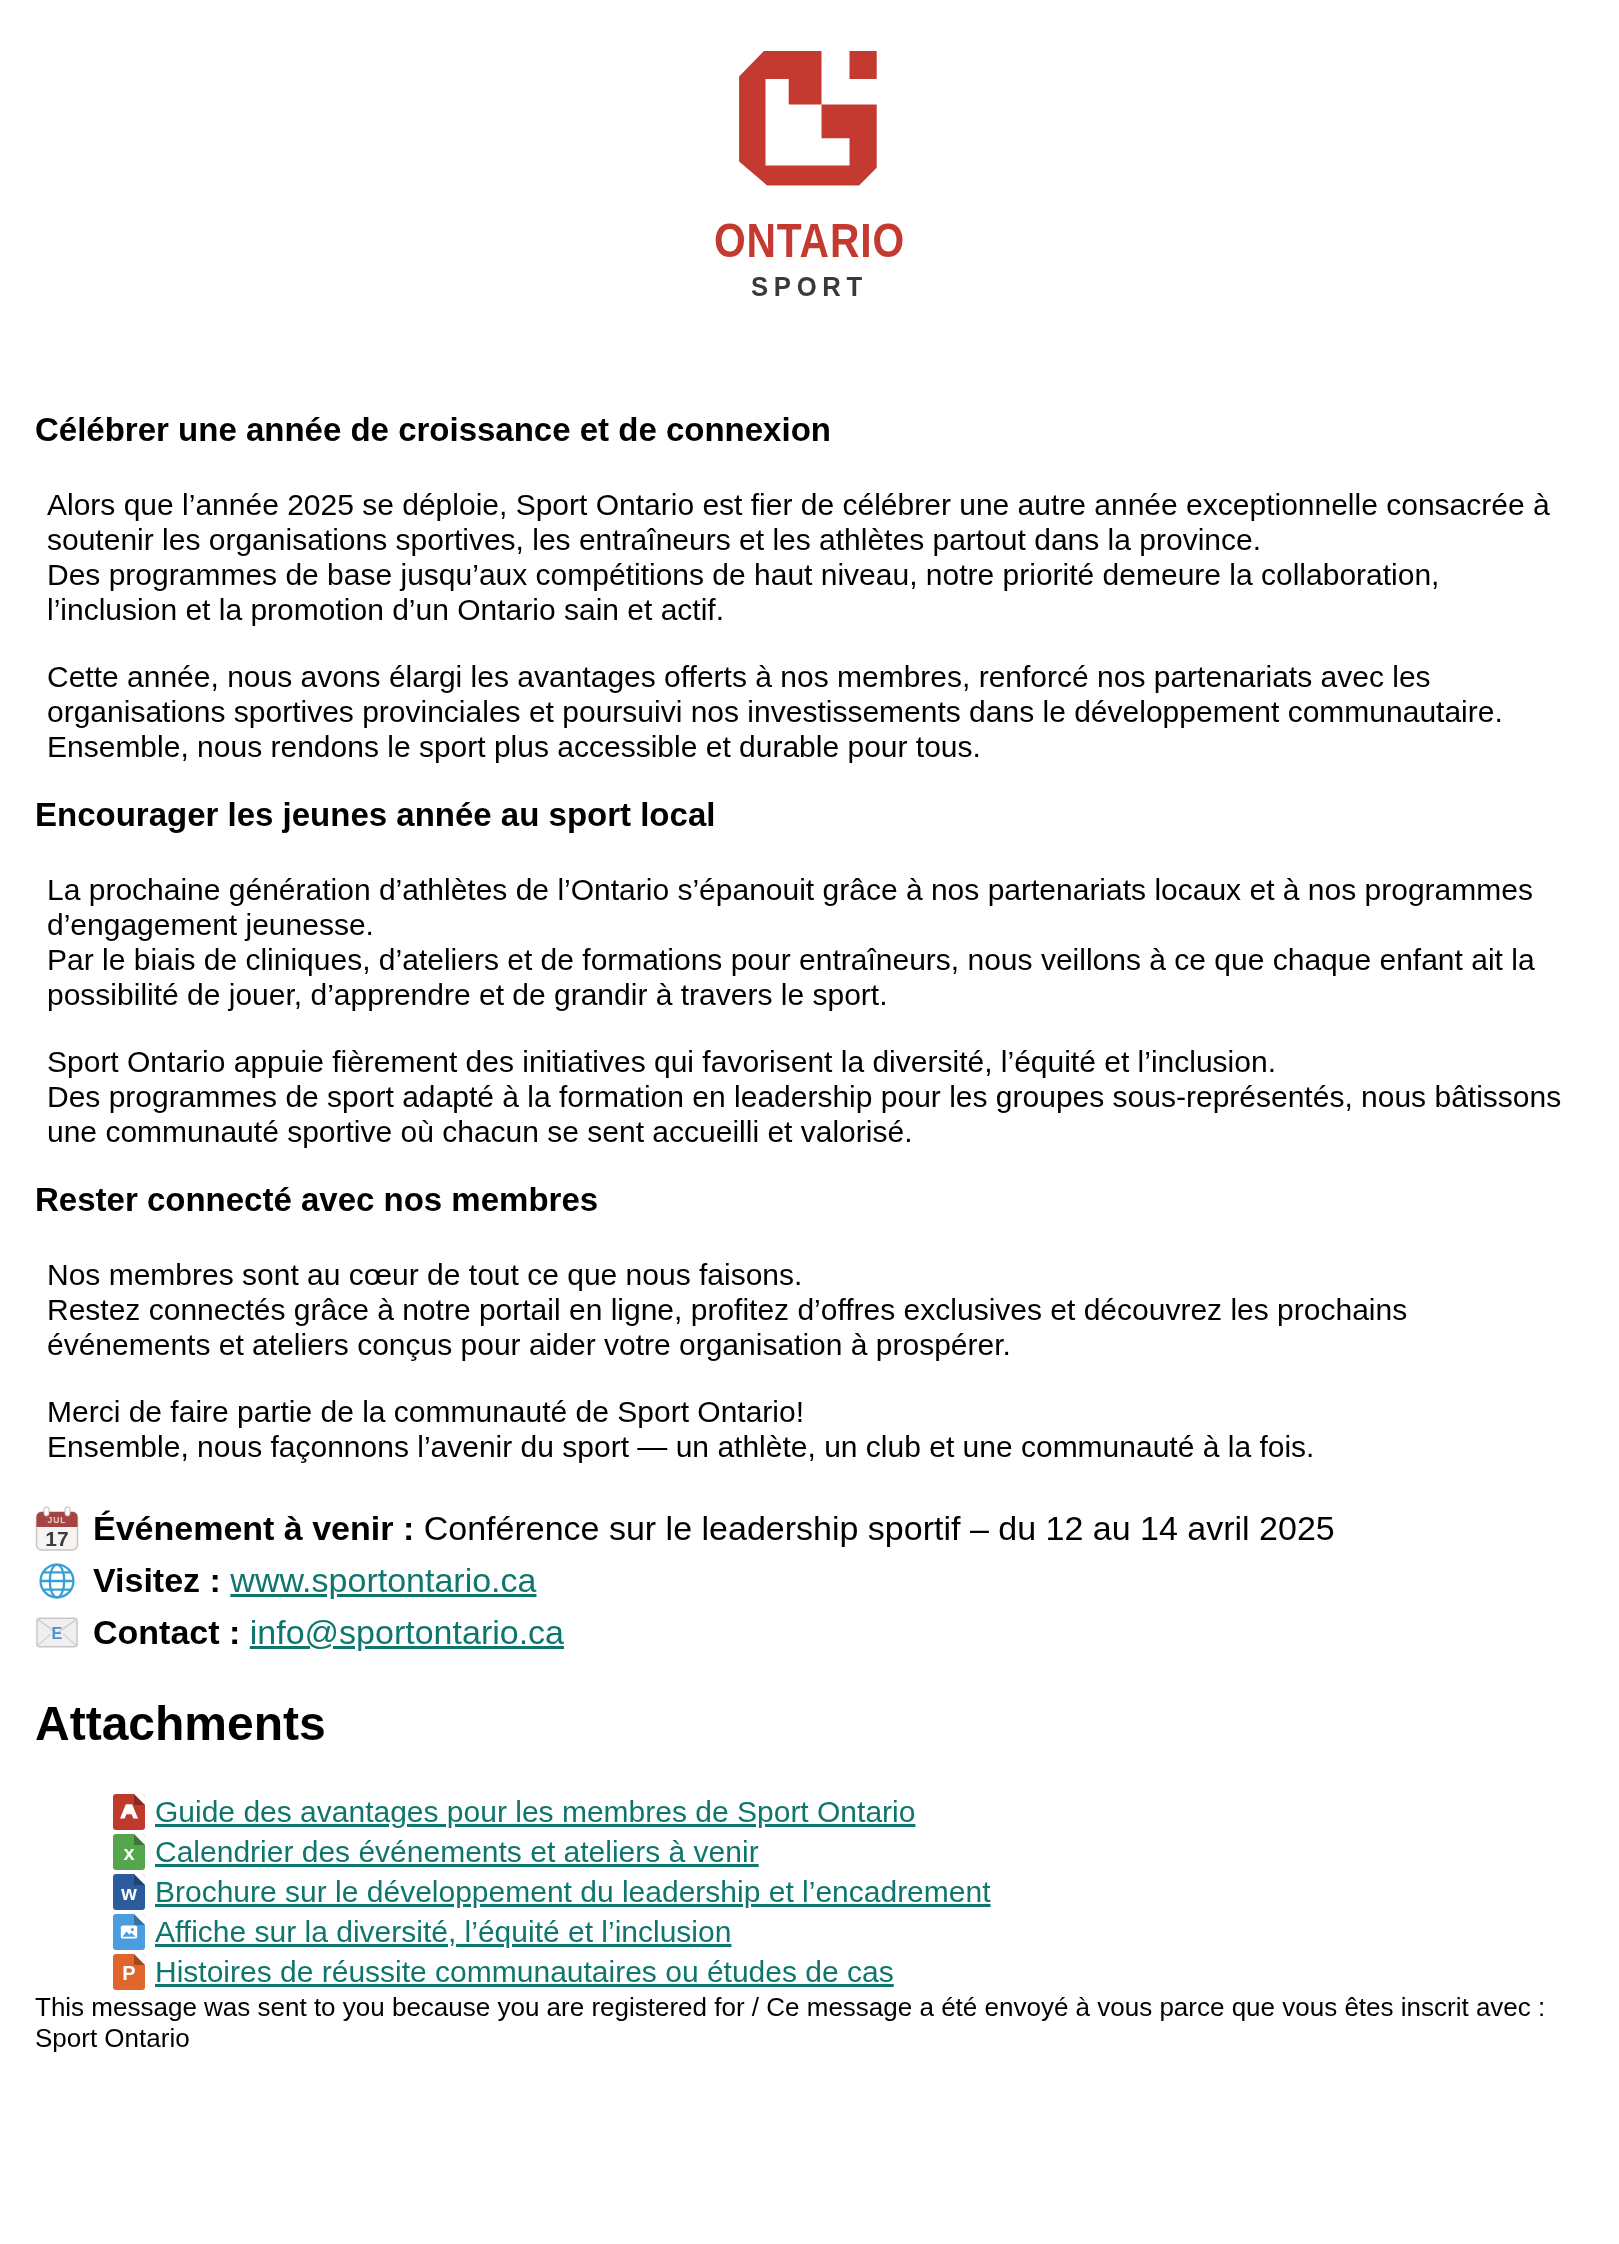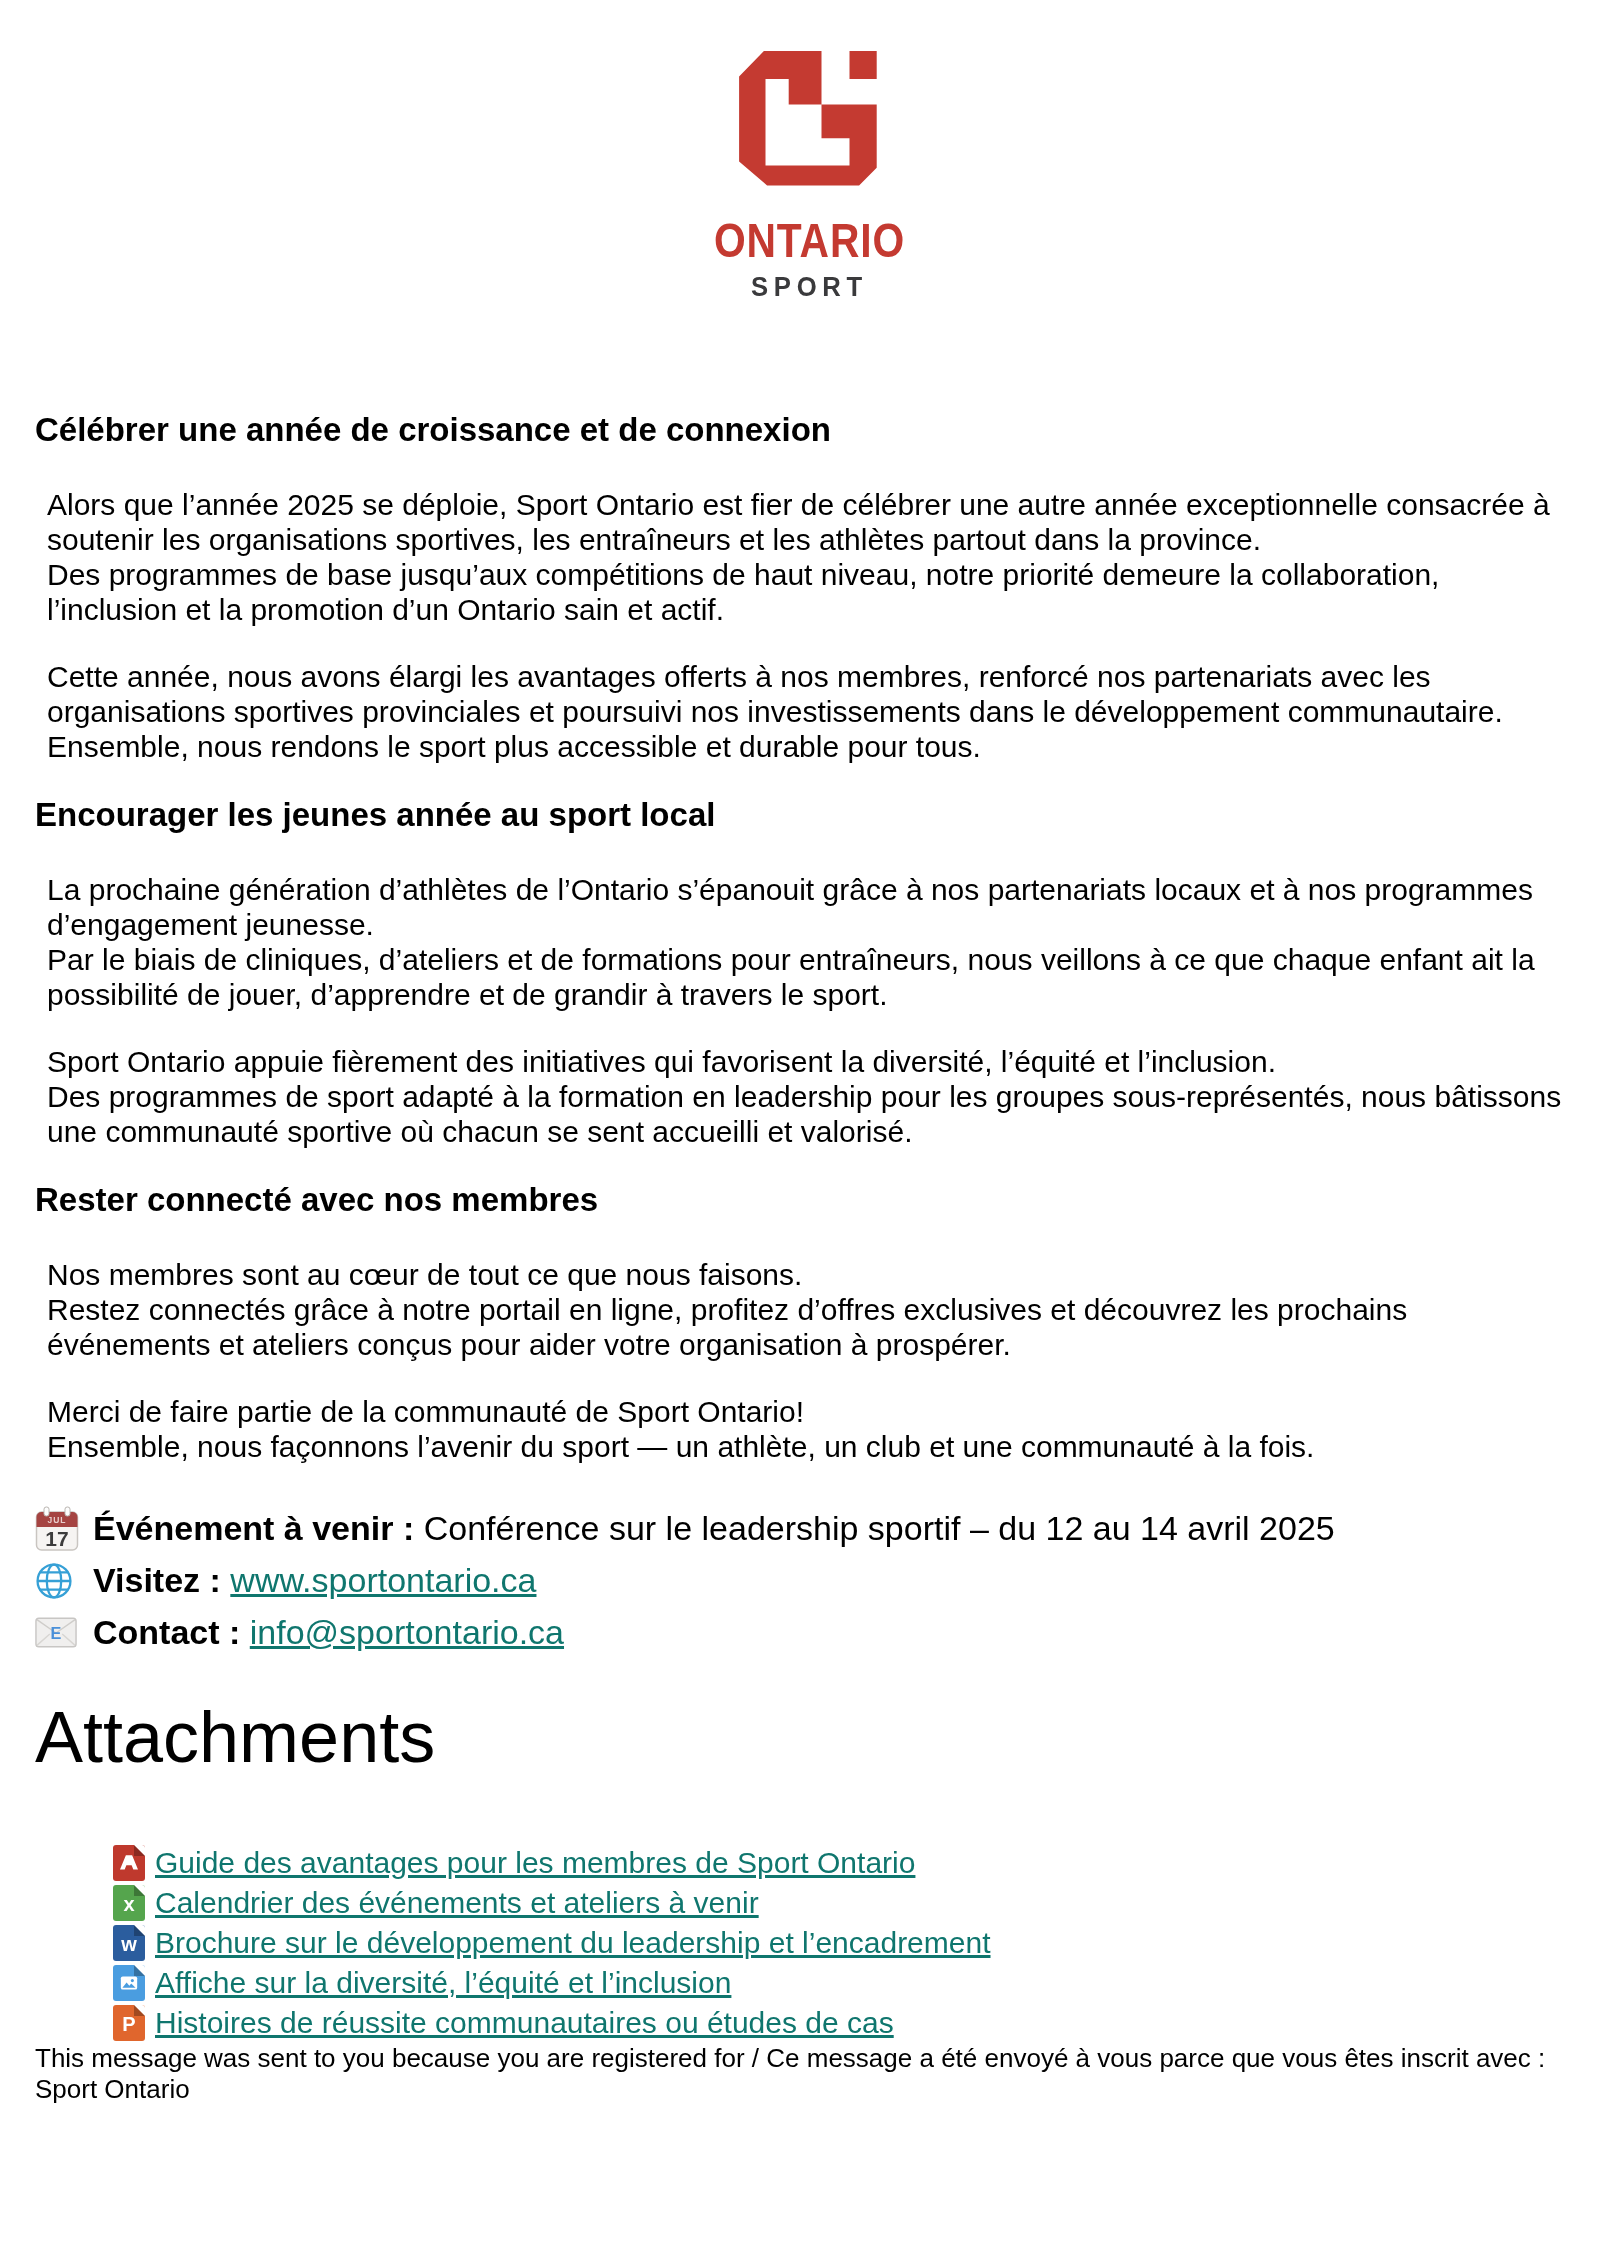--- a/index.html
+++ b/index.html
@@ -26,27 +26,27 @@
     transform: scaleX(0.95); transform-origin: 50% 50%;
   }
 
   
   .section-heading { font-size: 33px; font-weight: bold; margin: 18px 0 38px 0; line-height: 1.15; }
   .para { font-size: 30px; line-height: 35px; margin: 32px 12px; }
 
   
   .info-lines { margin-top: 42px; }
   .info-line { display: flex; align-items: center; margin: 6px 0; min-height: 46px; }
-  .info-ic { width: 44px; display: flex; align-items: center; flex: 0 0 44px; margin-right: 14px; }
+  .info-ic { width: 44px; display: flex; justify-content: center; align-items: center; flex: 0 0 44px; margin-right: 14px; }
   .info-text { font-size: 34px; }
   .info-text b { font-weight: bold; }
   a { color: #0f766e; text-decoration: underline; }
 
   
-  .attachments-heading { font-size: 72px; font-weight: normal; margin: 40px 0 64px 0; line-height: 1.15; }
+  .attachments-heading { font-size: 48px; font-weight: bold; margin: 40px 0 41px 0; line-height: 1.15; }
   .att-list { list-style: none; margin: 0; padding: 0 0 0 78px; }
   .att-row { display: flex; align-items: center; height: 40px; }
   .ficon {
     position: relative; width: 32px; height: 36px; border-radius: 3px;
     flex: 0 0 32px; margin-right: 10px;
     display: flex; align-items: center; justify-content: center;
     overflow: hidden;
   }
   .ficon .fold { position: absolute; top: 0; right: 0; width: 11px; height: 11px; }
   .fletter { color: #ffffff; font-weight: bold; font-size: 20px; line-height: 1; position: relative; top: 1px; }

